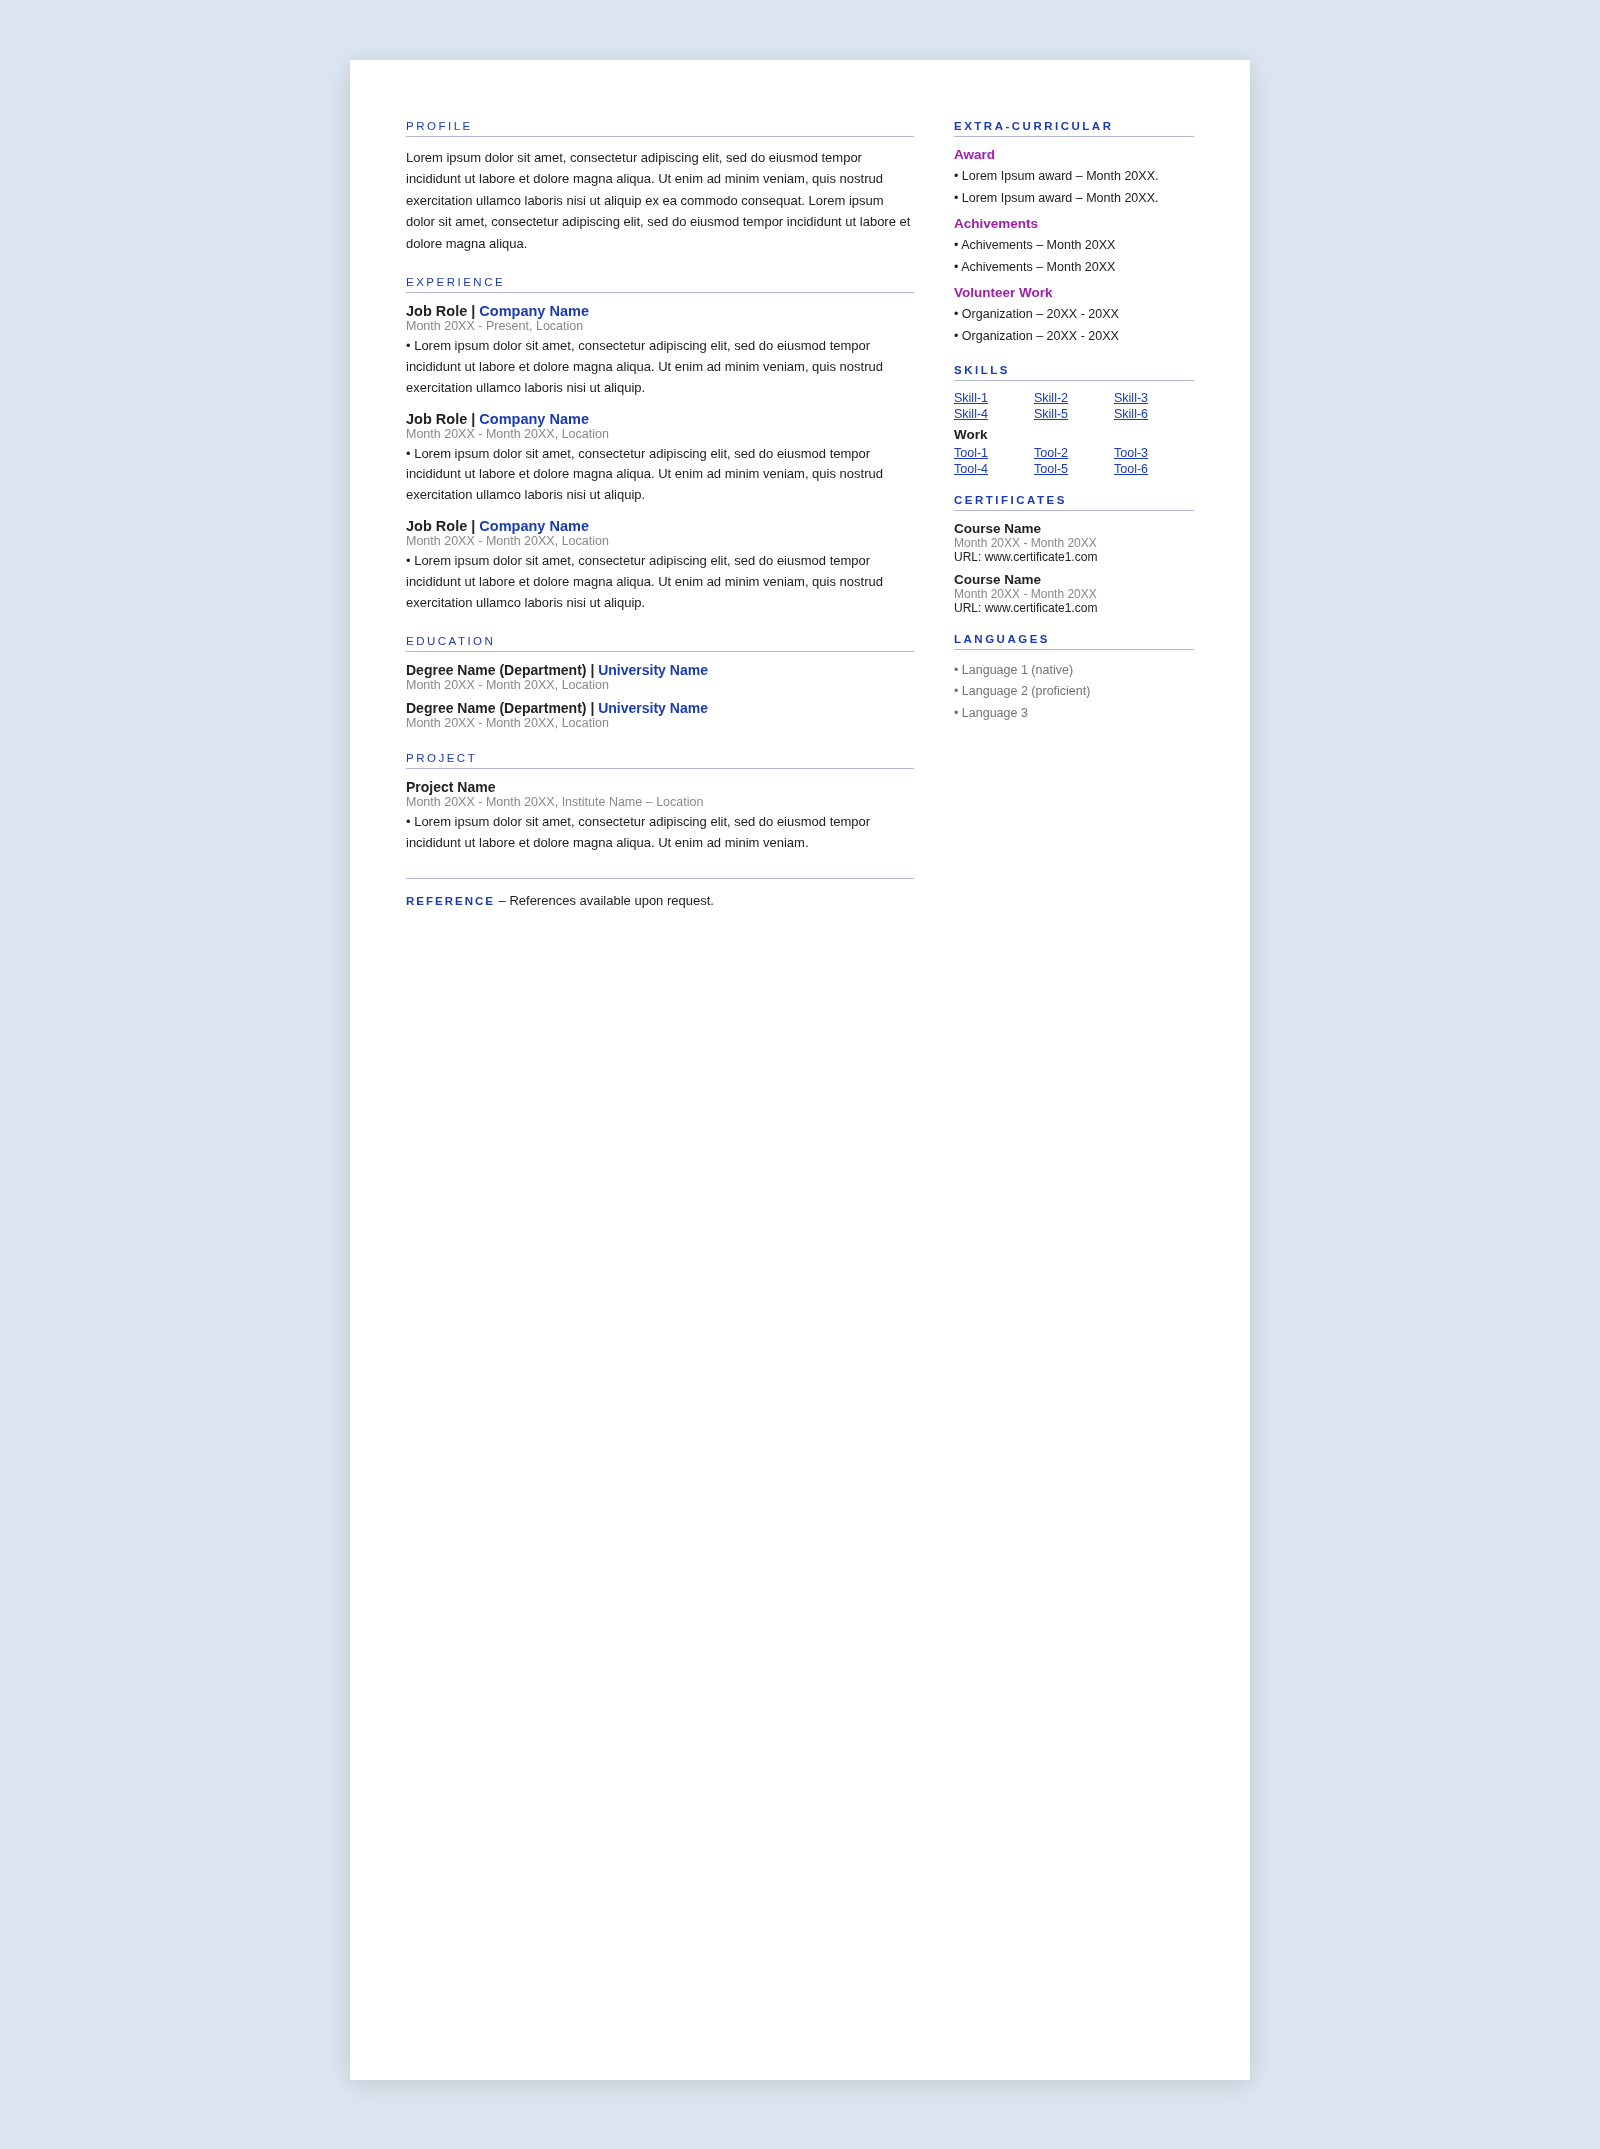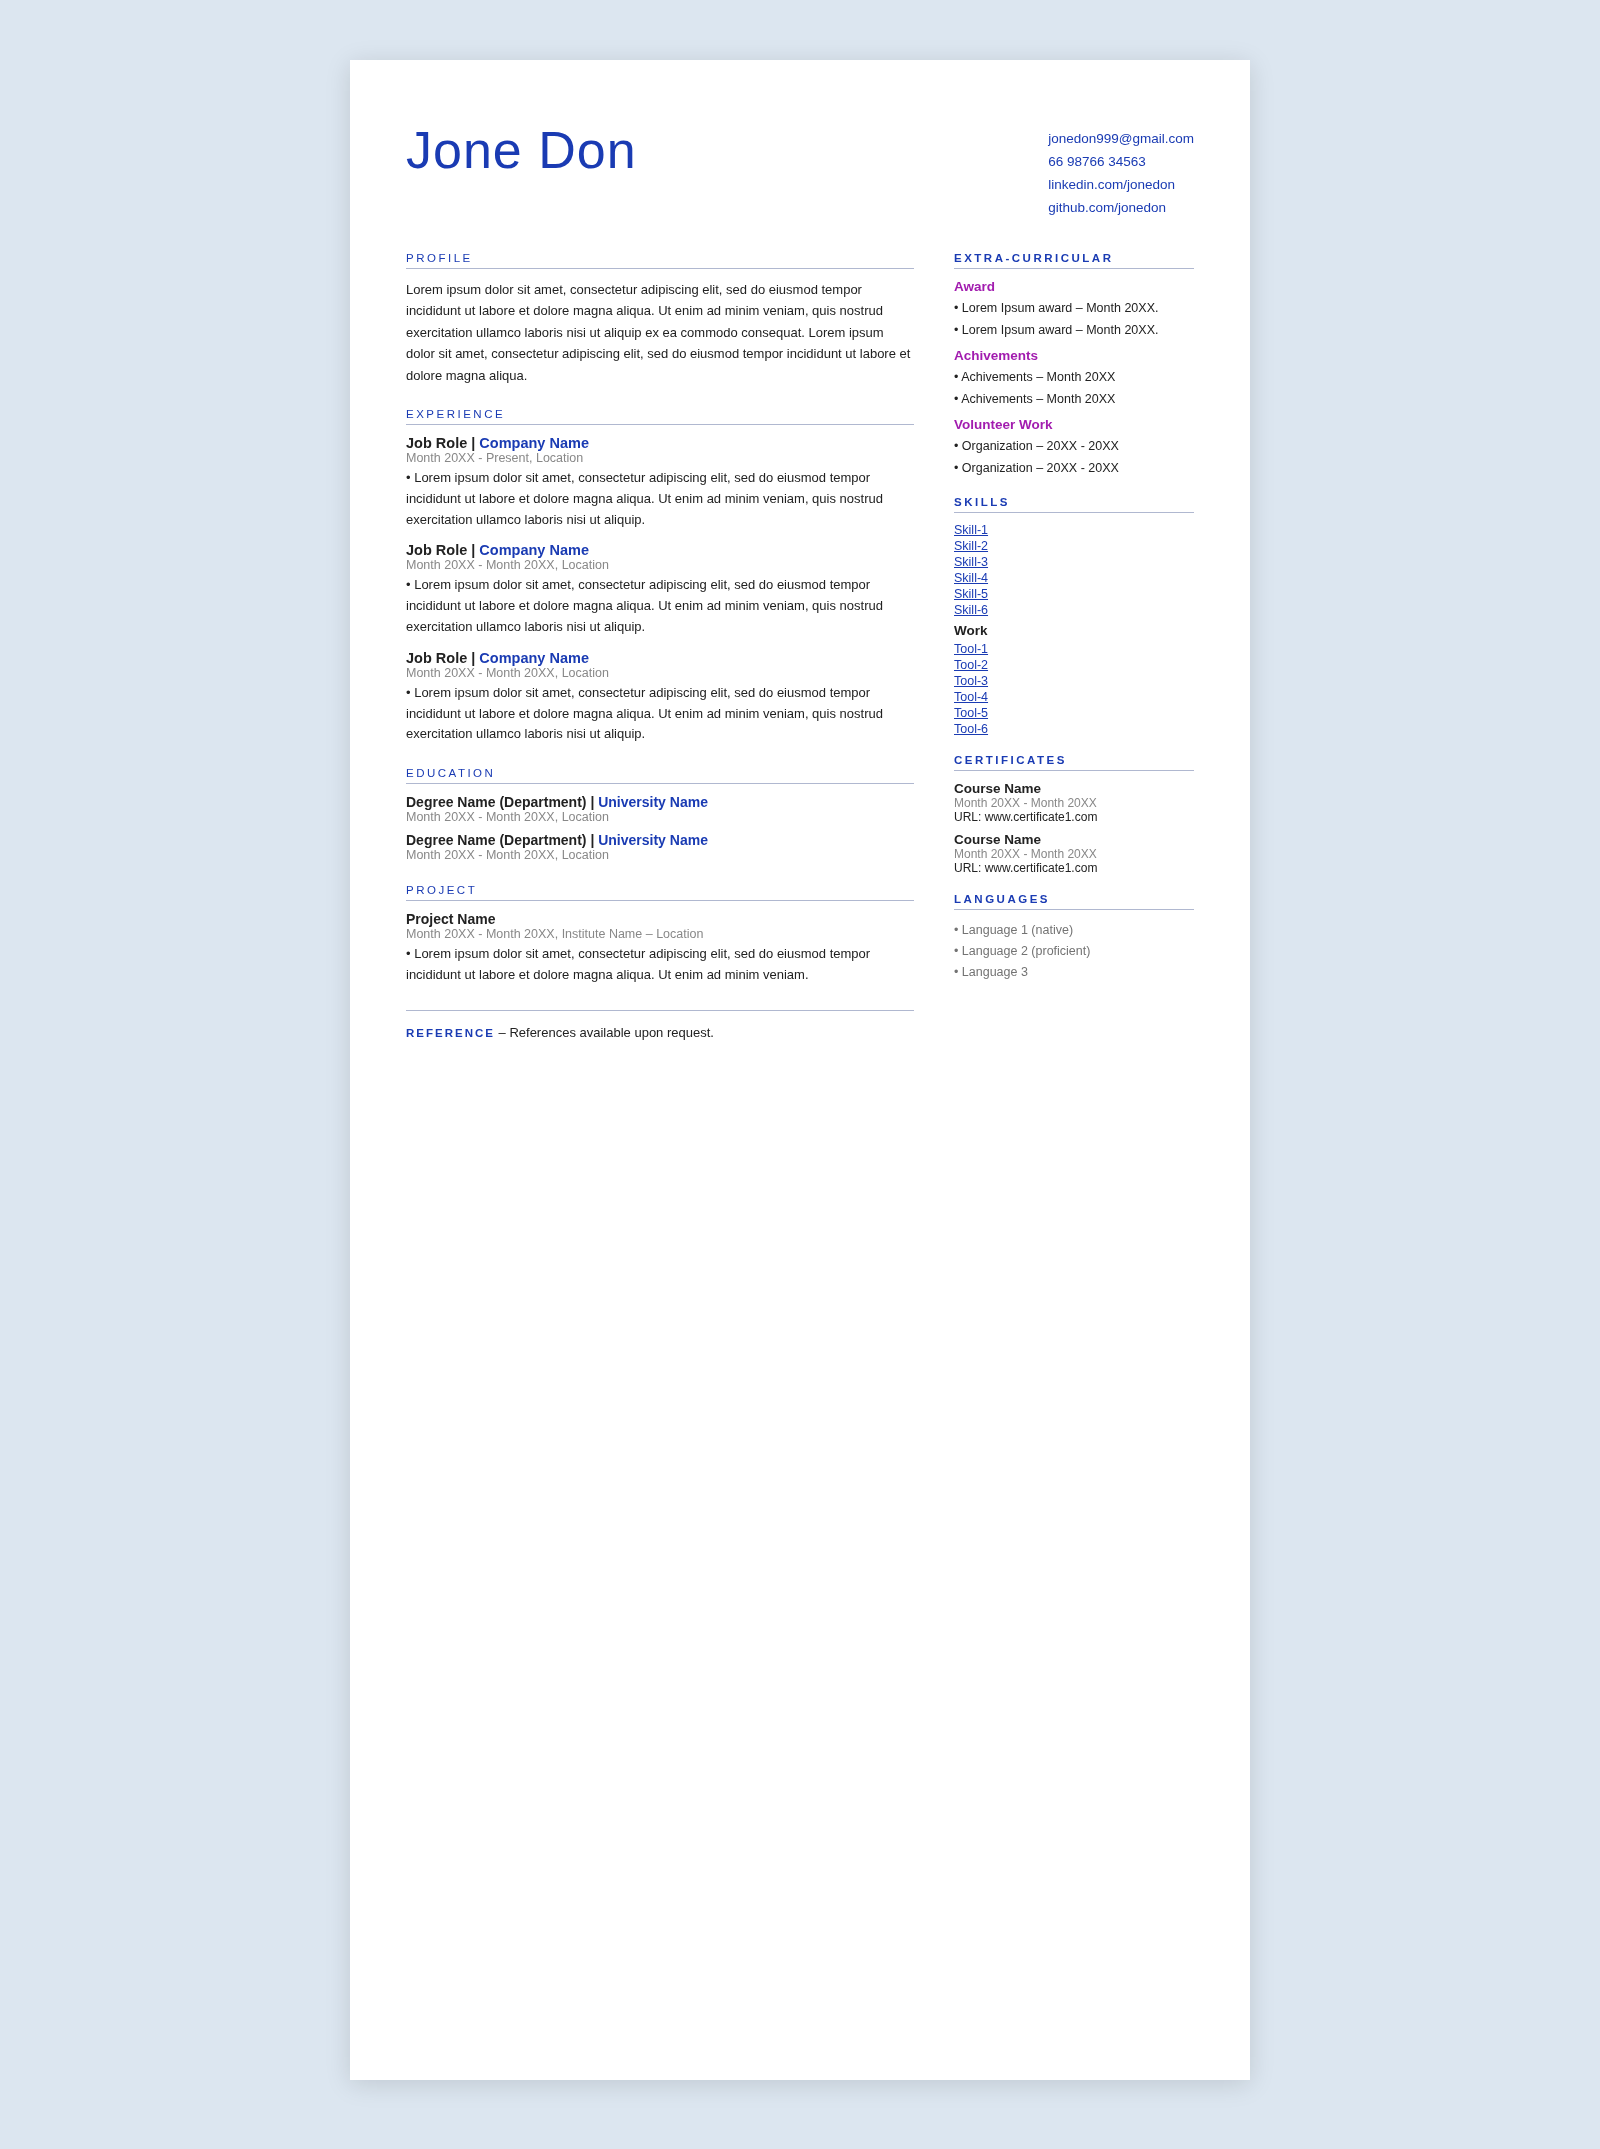--- a/index.html
+++ b/index.html
@@ -159,21 +159,21 @@
       margin-bottom: 4px;
     }
     .bullet-item {
       font-size: 12.5px;
       color: #222;
       line-height: 1.6;
       margin-bottom: 2px;
     }
     .skills-grid {
       display: grid;
-      grid-template-columns: repeat(1, 1fr);
+      grid-template-columns: repeat(3, 1fr);
       gap: 2px 0;
       margin-bottom: 6px;
     }
     .skill-item {
       font-size: 12.5px;
       color: #1a3bb3;
       text-decoration: underline;
     }
     .tools-label {
       font-size: 13.5px;
@@ -201,29 +201,20 @@
       font-size: 12.5px;
       color: #737373;
       line-height: 1.7;
     }
   </style>
 </head>
 <body>
 
 <div class="resume-paper">
 
-  <div class="resume-header">
-    <h1 class="resume-name">Jone Don</h1>
-    <div class="contact-info">
-      <span>jonedon999@gmail.com</span>
-      <span>66 98766 34563</span>
-      <span>linkedin.com/jonedon</span>
-      <span>github.com/jonedon</span>
-    </div>
-  </div>
 
   <div class="resume-body">
 
     <div class="left-col">
 
       <div class="section-title">PROFILE</div>
       <p class="profile-text">Lorem ipsum dolor sit amet, consectetur adipiscing elit, sed do eiusmod tempor incididunt ut labore et dolore magna aliqua. Ut enim ad minim veniam, quis nostrud exercitation ullamco laboris nisi ut aliquip ex ea commodo consequat. Lorem ipsum dolor sit amet, consectetur adipiscing elit, sed do eiusmod tempor incididunt ut labore et dolore magna aliqua.</p>
 
       <div class="section-title">EXPERIENCE</div>
 

